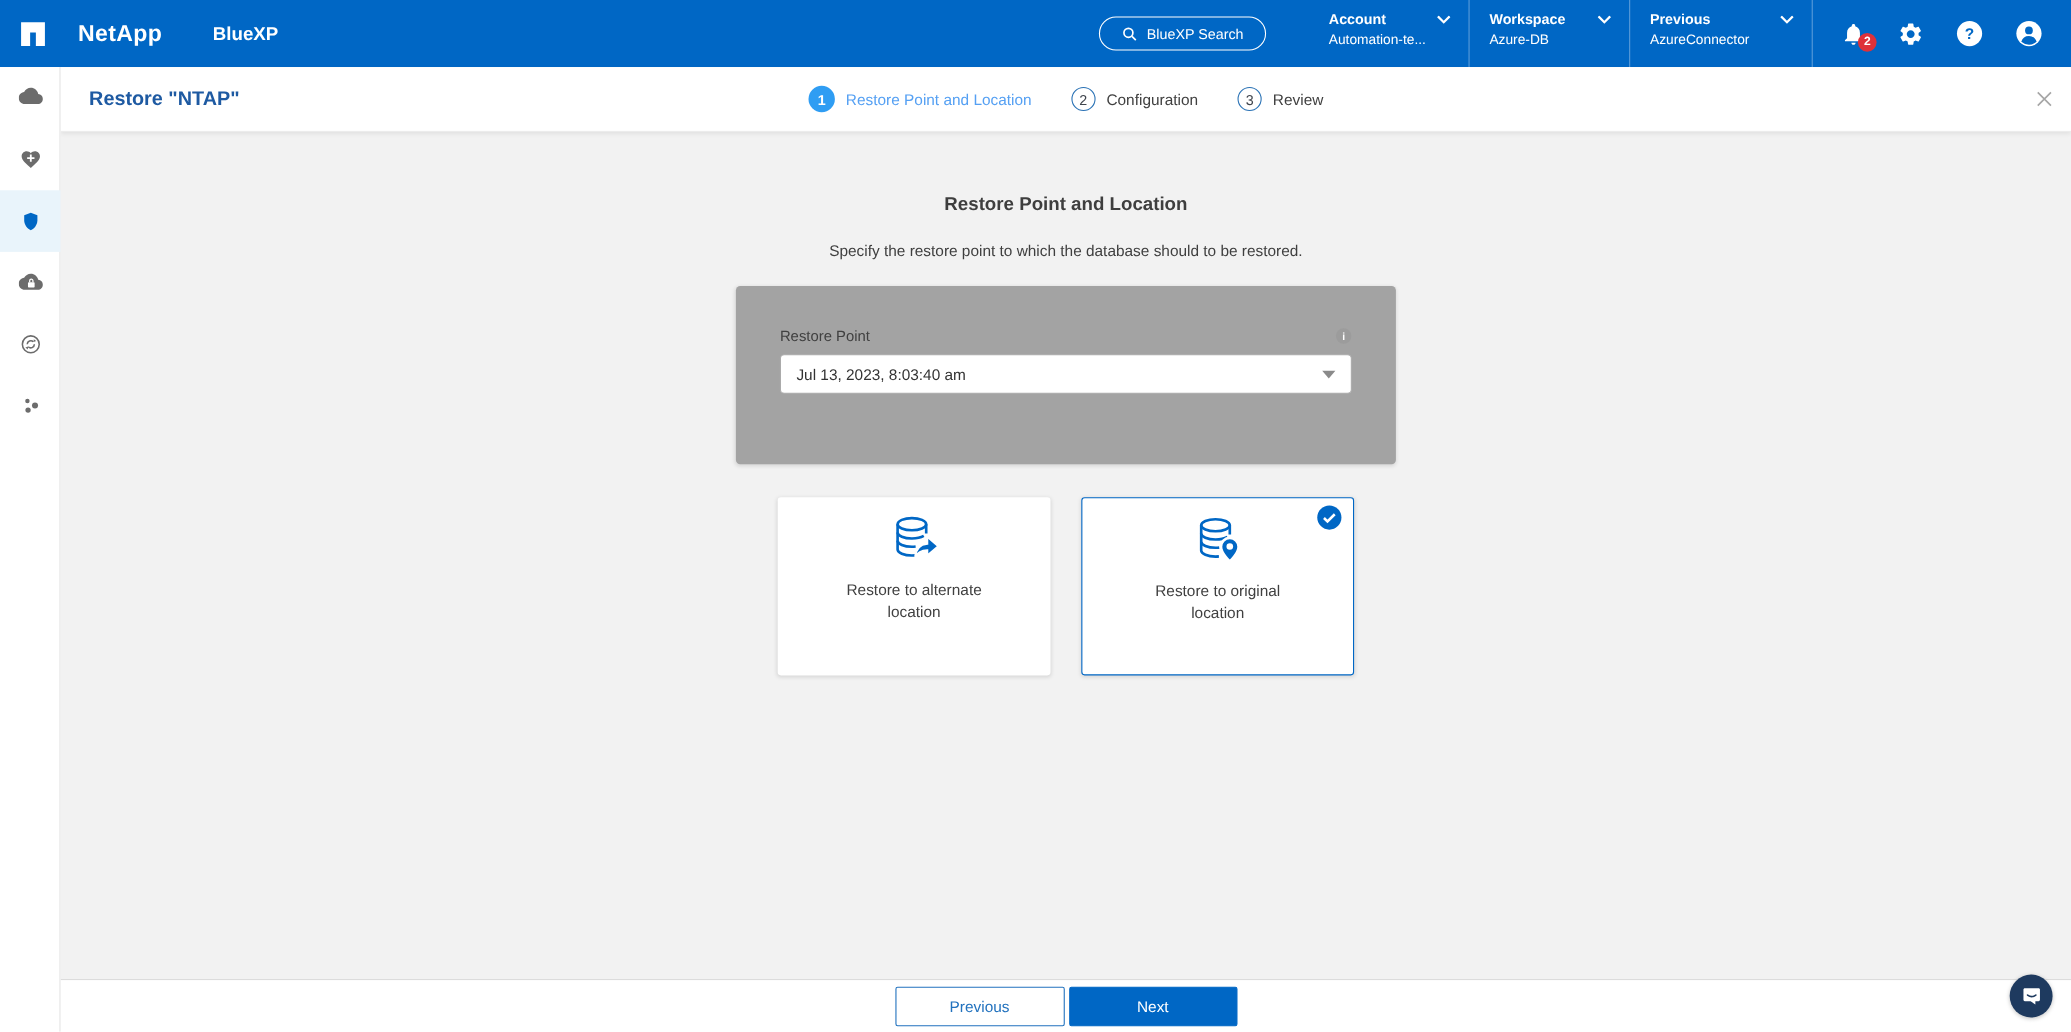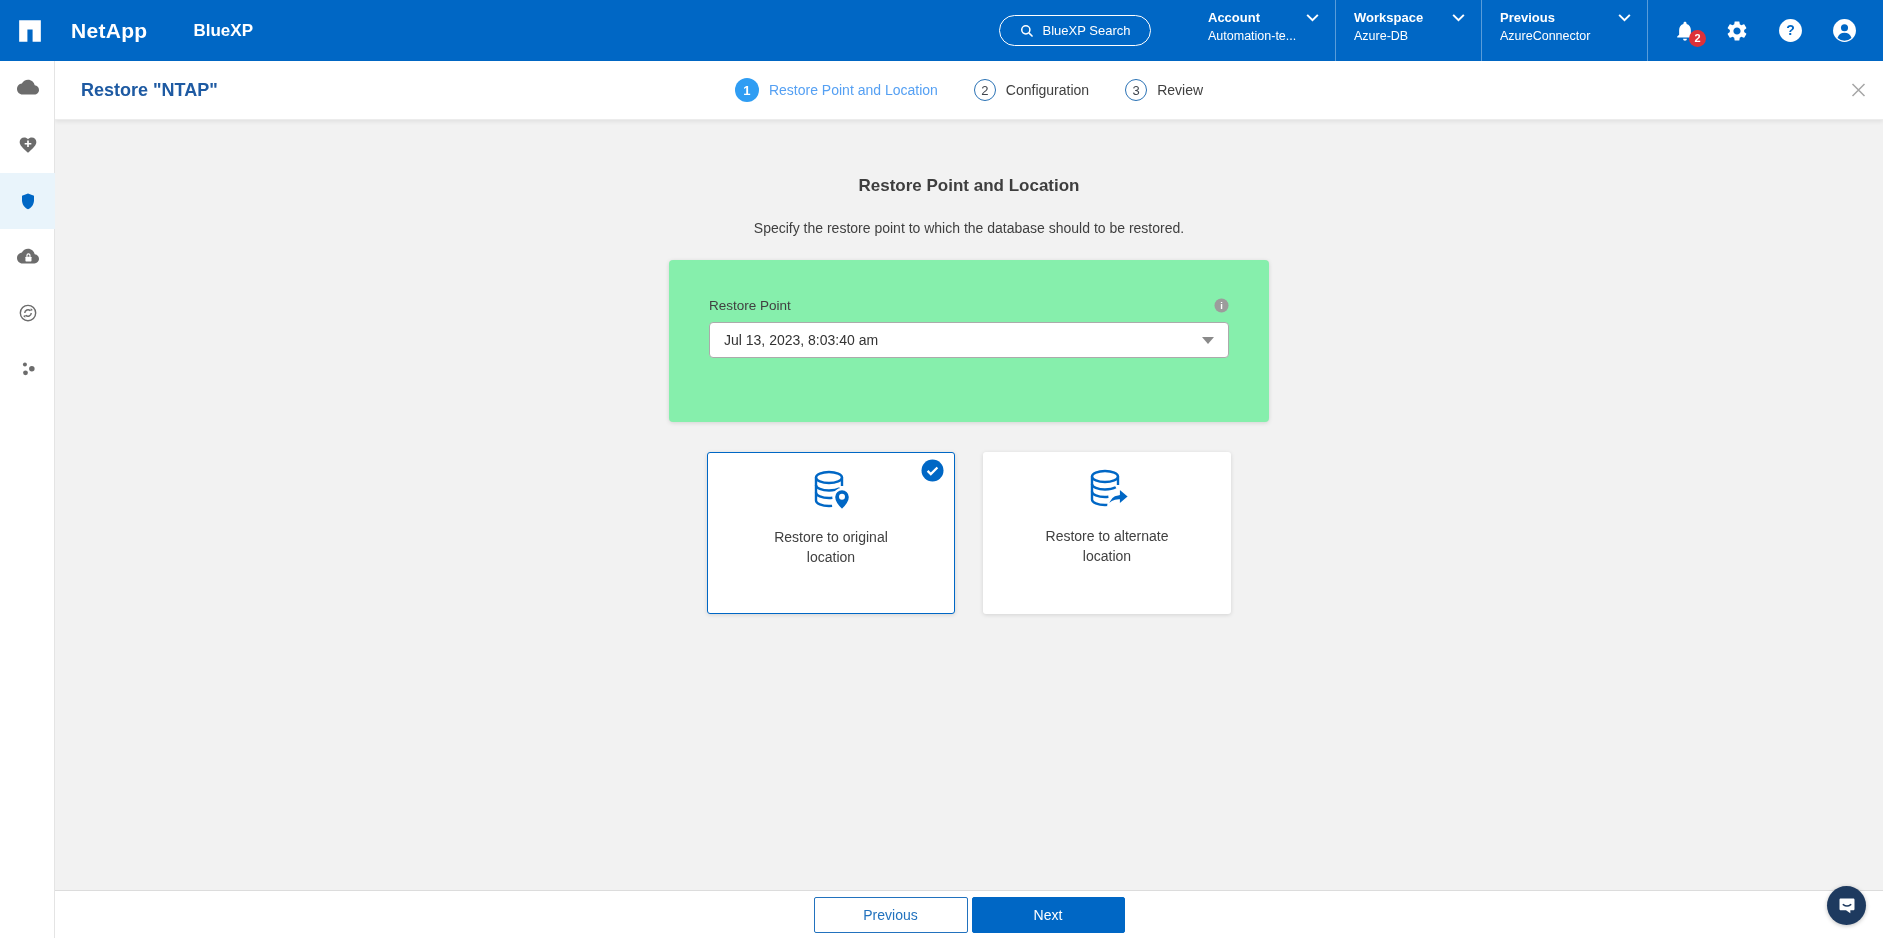--- a/index.html
+++ b/index.html
@@ -42,21 +42,21 @@
   .step.active .step-circle { background:#2F9DF3; color:#fff; font-weight:700; }
   .step.active .step-label { color:#55A0F3; }
   .step.upcoming .step-circle { width:22px; height:22px; border:1px solid #2A72B5; color:#40454D; background:#fff; }
   .step-label { font-size:14px; color:#404040; }
   .wiz-close { position:absolute; right:16px; top:50%; transform:translateY(-50%); cursor:pointer; display:flex; }
 
   
   .content { position:absolute; left:55px; top:120px; right:0; bottom:48px; background:#F2F2F2; overflow:hidden; }
   .heading { margin-top:56px; text-align:center; font-size:17px; font-weight:700; color:#3E3E3E; line-height:20px; }
   .sub { margin-top:24px; text-align:center; font-size:14px; color:#3F3F3F; line-height:17px; }
-  .rp-card { width:600px; height:162px; background:#86efac; margin:23px auto 0; border-radius:4px;
+  .rp-card { width:600px; height:162px; background:#a3a3a3; margin:23px auto 0; border-radius:4px;
     box-shadow:0 1px 4px rgba(0,0,0,.13); padding:38px 40px 0; position:relative; }
   .rp-label-row { display:flex; align-items:flex-start; justify-content:space-between; }
   .rp-label { font-size:13.5px; color:#404040; }
   .rp-select { margin-top:9px; height:36px; border:1px solid #ABABAB; border-radius:4px; background:#fff;
     display:flex; align-items:center; padding:0 14px; cursor:pointer;gap:16px; }
   .rp-value { font-size:14px; color:#333; flex:1; }
   .caret-down { width:0; height:0; border-left:6px solid transparent; border-right:6px solid transparent; border-top:7px solid #8A8A8A; }
 
   .loc-row { display:flex; justify-content:center; gap:28px; margin-top:30px; }
   .loc-card { width:248px; height:162px; background:#fff; border-radius:3px; box-shadow:0 1px 4px rgba(0,0,0,.13);
@@ -266,20 +266,38 @@
             </svg>
         </span>
       </div>
       <div class="rp-select">
         <span class="rp-value">Jul 13, 2023, 8:03:40 am</span>
         <span class="caret-down"></span>
       </div>
     </section>
 
     <div class="loc-row">
+      <div class="loc-card">
+        <span class="loc-icon">
+          <svg width="46" height="46" viewBox="0 0 46 46">
+            <g fill="none" stroke="#0067C5" stroke-width="2.4">
+              <ellipse cx="21" cy="9.5" rx="13" ry="5.5"></ellipse>
+              <path d="M8 9.5v23c0 3 5.8 5.5 13 5.5 1.1 0 2.1-.05 3.1-.15"></path>
+              <path d="M34 9.5v8.5"></path>
+              <path d="M8 17c0 3 5.8 5.5 13 5.5 4.4 0 8.3-.9 10.8-2.3"></path>
+              <path d="M8 24.5c0 3 5.8 5.5 13 5.5 1.2 0 2.3-.07 3.4-.2"></path>
+            </g>
+            <g transform="translate(24,21)">
+              <path d="M11 0l10 8.5L11 17v-4.8C5.2 12.4 2 14.5 0 18.2c.5-6.8 4.5-11.3 11-11.9V0z" fill="#0067C5" stroke="#fff" stroke-width="1.8"></path>
+            </g>
+          </svg>
+        </span>
+        <span class="loc-label">Restore to alternate location</span>
+      </div>
+
       <div class="loc-card selected">
         <span class="check-badge">
           <svg width="23" height="23" viewBox="0 0 23 23">
               <circle cx="11.5" cy="11.5" r="11" fill="#0067C5"></circle>
               <path d="M6.6 11.9l3.2 3.2 6.6-6.6" stroke="#fff" stroke-width="2.3" fill="none"></path>
             </svg>
         </span>
         <span class="loc-icon">
           <svg width="46" height="46" viewBox="0 0 46 46">
             <g fill="none" stroke="#0067C5" stroke-width="2.4">
@@ -290,38 +308,20 @@
               <path d="M8 24.5c0 3 5.8 5.5 13 5.5 1.2 0 2.3-.07 3.4-.2"></path>
             </g>
             <g transform="translate(25,20)">
               <path d="M9 1C4.6 1 1 4.6 1 9c0 6 8 13.5 8 13.5S17 15 17 9c0-4.4-3.6-8-8-8z" fill="#0067C5" stroke="#fff" stroke-width="2.4"></path>
               <circle cx="9" cy="8.8" r="3" fill="#fff"></circle>
             </g>
           </svg>
         </span>
         <span class="loc-label">Restore to original location</span>
       </div>
-
-      <div class="loc-card">
-        <span class="loc-icon">
-          <svg width="46" height="46" viewBox="0 0 46 46">
-            <g fill="none" stroke="#0067C5" stroke-width="2.4">
-              <ellipse cx="21" cy="9.5" rx="13" ry="5.5"></ellipse>
-              <path d="M8 9.5v23c0 3 5.8 5.5 13 5.5 1.1 0 2.1-.05 3.1-.15"></path>
-              <path d="M34 9.5v8.5"></path>
-              <path d="M8 17c0 3 5.8 5.5 13 5.5 4.4 0 8.3-.9 10.8-2.3"></path>
-              <path d="M8 24.5c0 3 5.8 5.5 13 5.5 1.2 0 2.3-.07 3.4-.2"></path>
-            </g>
-            <g transform="translate(24,21)">
-              <path d="M11 0l10 8.5L11 17v-4.8C5.2 12.4 2 14.5 0 18.2c.5-6.8 4.5-11.3 11-11.9V0z" fill="#0067C5" stroke="#fff" stroke-width="1.8"></path>
-            </g>
-          </svg>
-        </span>
-        <span class="loc-label">Restore to alternate location</span>
-      </div>
     </div>
   </main>
 
   <footer class="footer">
     <button class="btn btn-prev">Previous</button>
     <button class="btn btn-next">Next</button>
   </footer>
 
   <div class="chat-fab">
     <span style="display:flex;">

